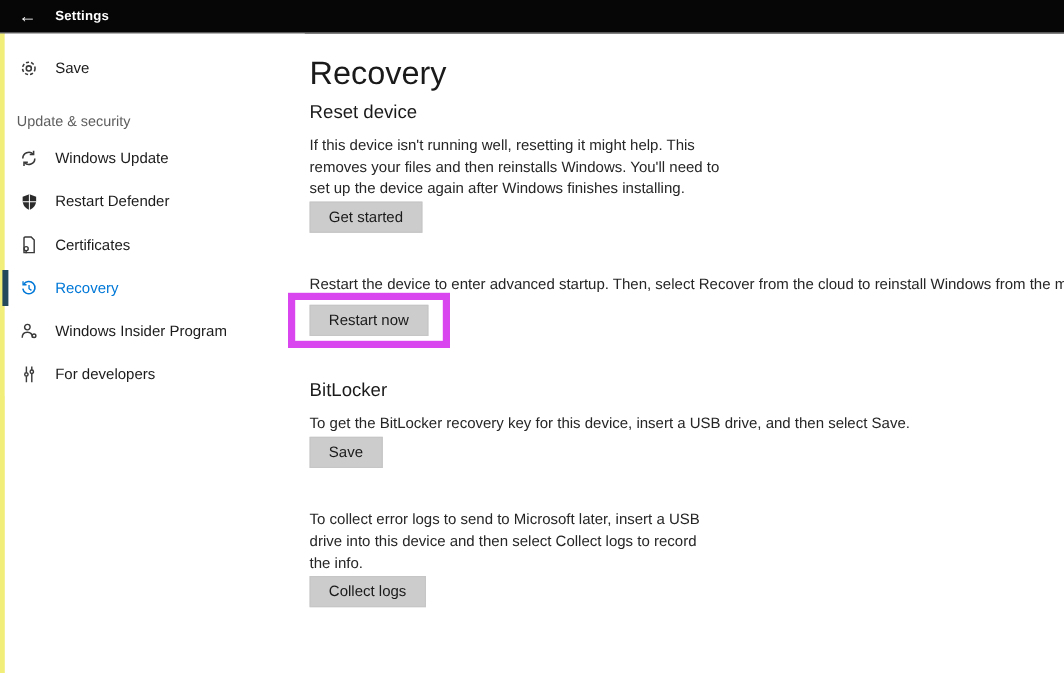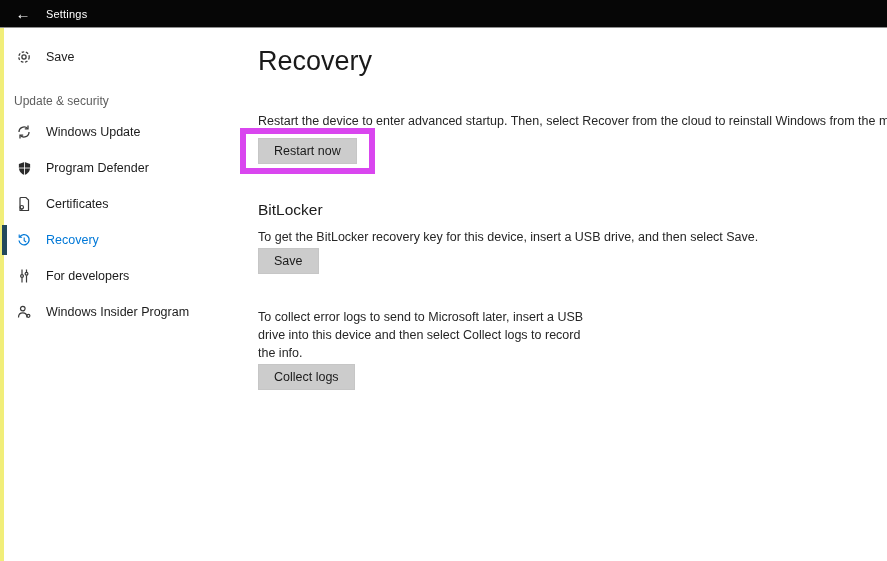--- a/index.html
+++ b/index.html
@@ -12,21 +12,21 @@
   
   .titlebar {
     position:absolute; top:0; left:0; width:887px; height:28px;
     background:#060606; color:#ffffff; display:flex; align-items:center;
     border-bottom:1px solid #8f8f8f;
   }
   .back-btn {
     width:46px; height:100%; display:flex; align-items:center; justify-content:center;
     font-size:15px; color:#ffffff; cursor:pointer;
   }
-  .titlebar-title { font-size:11px; font-weight:normal; letter-spacing:.2px; }
+  .titlebar-title { font-size:11px; font-weight:bold; letter-spacing:.2px; }
 
   
   .edge-stripe {
     position:absolute; left:0; top:28px; width:4px; height:533px;
     background:#f1ee79;
   }
 
   
   .sidebar { position:absolute; left:4px; top:28px; width:250px; background:#fff; }
   .side-item {
@@ -104,21 +104,21 @@
     <span class="side-label">Windows Update</span>
   </div>
 
   <div class="side-item">
     <span class="icon">
       <svg width="15" height="15" viewBox="0 0 16 16">
         <path d="M8 1l6 2.2v3.6c0 4-2.6 6.6-6 8.2-3.4-1.6-6-4.2-6-8.2V3.2z" fill="#2b2b2b"></path>
         <path d="M8 1v14M2 7.5h12" stroke="#ffffff" stroke-width="0.9"></path>
       </svg>
     </span>
-    <span class="side-label">Program Defender</span>
+    <span class="side-label">Restart Defender</span>
   </div>
 
   <div class="side-item">
     <span class="icon">
       <svg width="16" height="16" viewBox="0 0 16 16" fill="none" stroke="#3a3a3a" stroke-width="1.2">
         <path d="M4 14.5V2.5a1 1 0 0 1 1-1h5l2.5 2.5v10.5z"></path>
         <circle cx="5.8" cy="11.2" r="1.7"></circle>
         <path d="M5.8 12.9v2.1"></path>
       </svg>
     </span>
@@ -134,45 +134,50 @@
         <path d="M8.2 5.6v3l2 1.4" stroke-width="1.1"></path>
       </svg>
     </span>
     <span class="side-label">Recovery</span>
   </div>
 
 
   <div class="side-item">
     <span class="icon">
       <svg width="16" height="16" viewBox="0 0 16 16" fill="none" stroke="#3a3a3a" stroke-width="1.2">
+        <circle cx="6.8" cy="4.6" r="2.3"></circle>
+        <path d="M2.5 13.5c0-3 1.9-4.6 4.3-4.6 2.3 0 4.2 1.6 4.2 4.6"></path>
+        <circle cx="12.4" cy="11.8" r="1.5"></circle>
+      </svg>
+    </span>
+    <span class="side-label">Windows Insider Program</span>
+  </div>
+
+  <div class="side-item">
+    <span class="icon">
+      <svg width="16" height="16" viewBox="0 0 16 16" fill="none" stroke="#3a3a3a" stroke-width="1.2">
         <path d="M6 1.5v5M6 9.5v5"></path>
           <circle cx="6" cy="8" r="1.4"></circle>
         <path d="M10.5 1.5v3M10.5 7.5v7"></path>
           <circle cx="10.5" cy="5.8" r="1.4"></circle>
       </svg>
     </span>
     <span class="side-label">For developers</span>
   </div>
 
-  <div class="side-item">
-    <span class="icon">
-      <svg width="16" height="16" viewBox="0 0 16 16" fill="none" stroke="#3a3a3a" stroke-width="1.2">
-        <circle cx="6.8" cy="4.6" r="2.3"></circle>
-        <path d="M2.5 13.5c0-3 1.9-4.6 4.3-4.6 2.3 0 4.2 1.6 4.2 4.6"></path>
-        <circle cx="12.4" cy="11.8" r="1.5"></circle>
-      </svg>
-    </span>
-    <span class="side-label">Windows Insider Program</span>
-  </div>
-
 </div>
 
 <div class="main">
   <h1 class="page-title">Recovery</h1>
 
+  <div class="section first sec-reset">
+    <h2>Reset device</h2>
+    <p>If this device isn't running well, resetting it might help. This removes your files and then reinstalls Windows. You'll need to set up the device again after Windows finishes installing.</p>
+    <button class="btn">Get started</button>
+  </div>
 
   <div class="section sec-cloud">
     <p>Restart the device to enter advanced startup. Then, select Recover from the cloud to reinstall Windows from the manufacturer.</p>
     <span class="highlight-box">
       <button class="btn">Restart now</button>
     </span>
   </div>
 
   <div class="section sec-bitlocker">
     <h2>BitLocker</h2>

